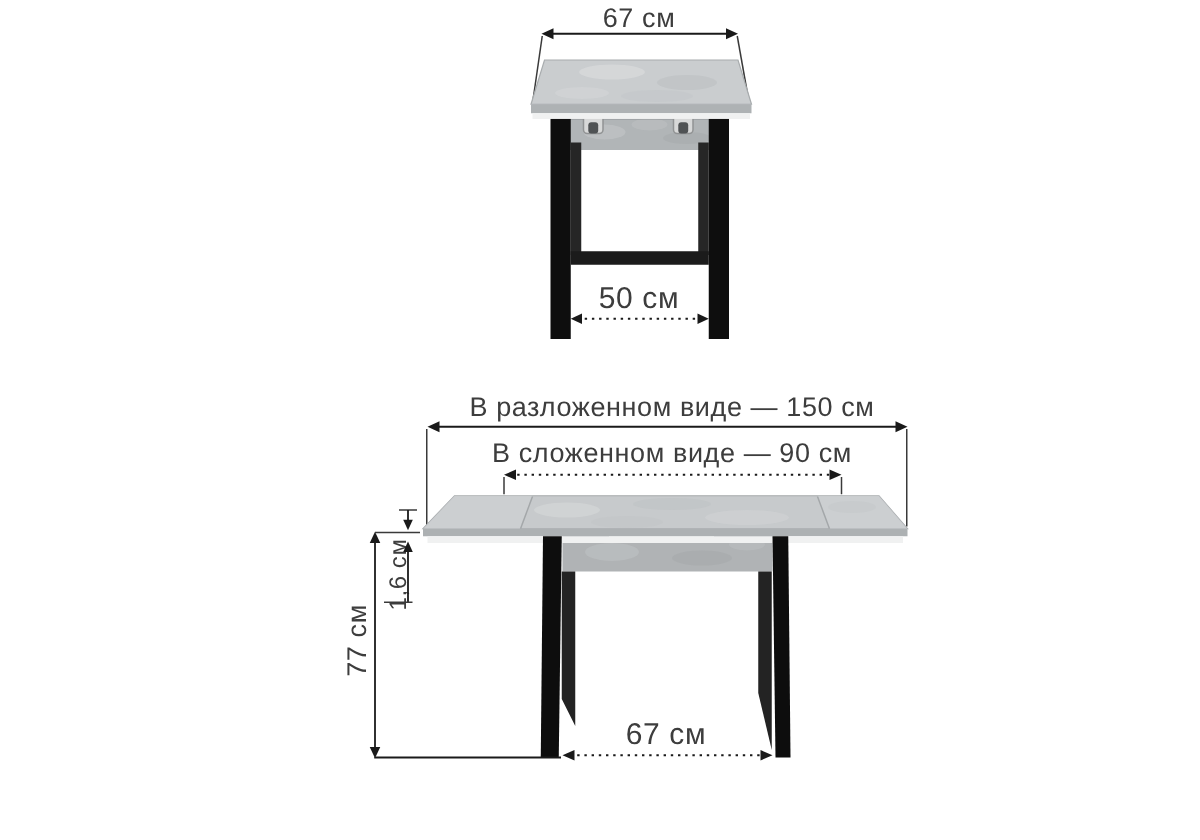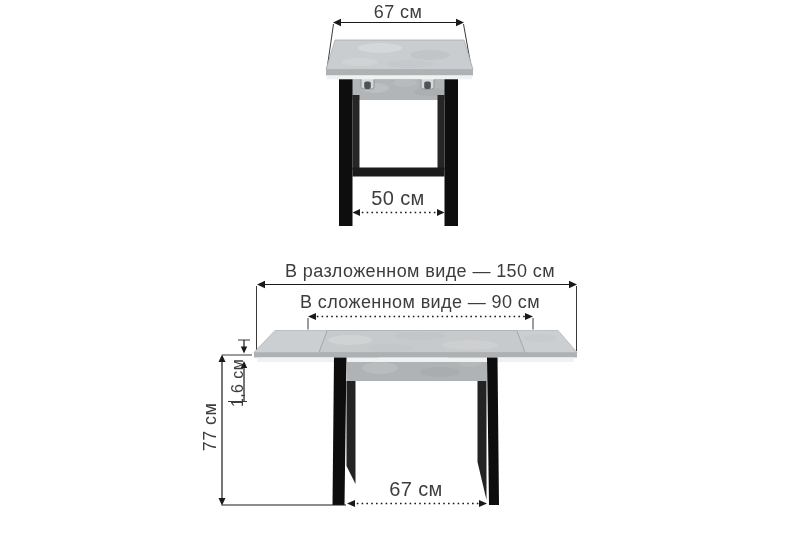--- a/index.html
+++ b/index.html
@@ -8,20 +8,21 @@
     padding: 0;
     background: #ffffff;
   }
   .stage {
     position: relative;
     width: 768px;
     height: 560px;
     background: #ffffff;
     overflow: hidden;
     font-family: "Liberation Sans", sans-serif;
+    margin-left: 28px;
   }
   svg { display: block; }
   .dim-text {
     fill: #3d3d3d;
     font-family: "Liberation Sans", sans-serif;
     letter-spacing: 0.4px;
   }
   .dim-line   { stroke: #1a1a1a; stroke-width: 1.2; fill: none; }
   .ext-line   { stroke: #3a3a3a; stroke-width: 1;   fill: none; }
   .dot-line   { stroke: #1a1a1a; stroke-width: 1.4; fill: none; stroke-dasharray: 1.6 3.2; }

